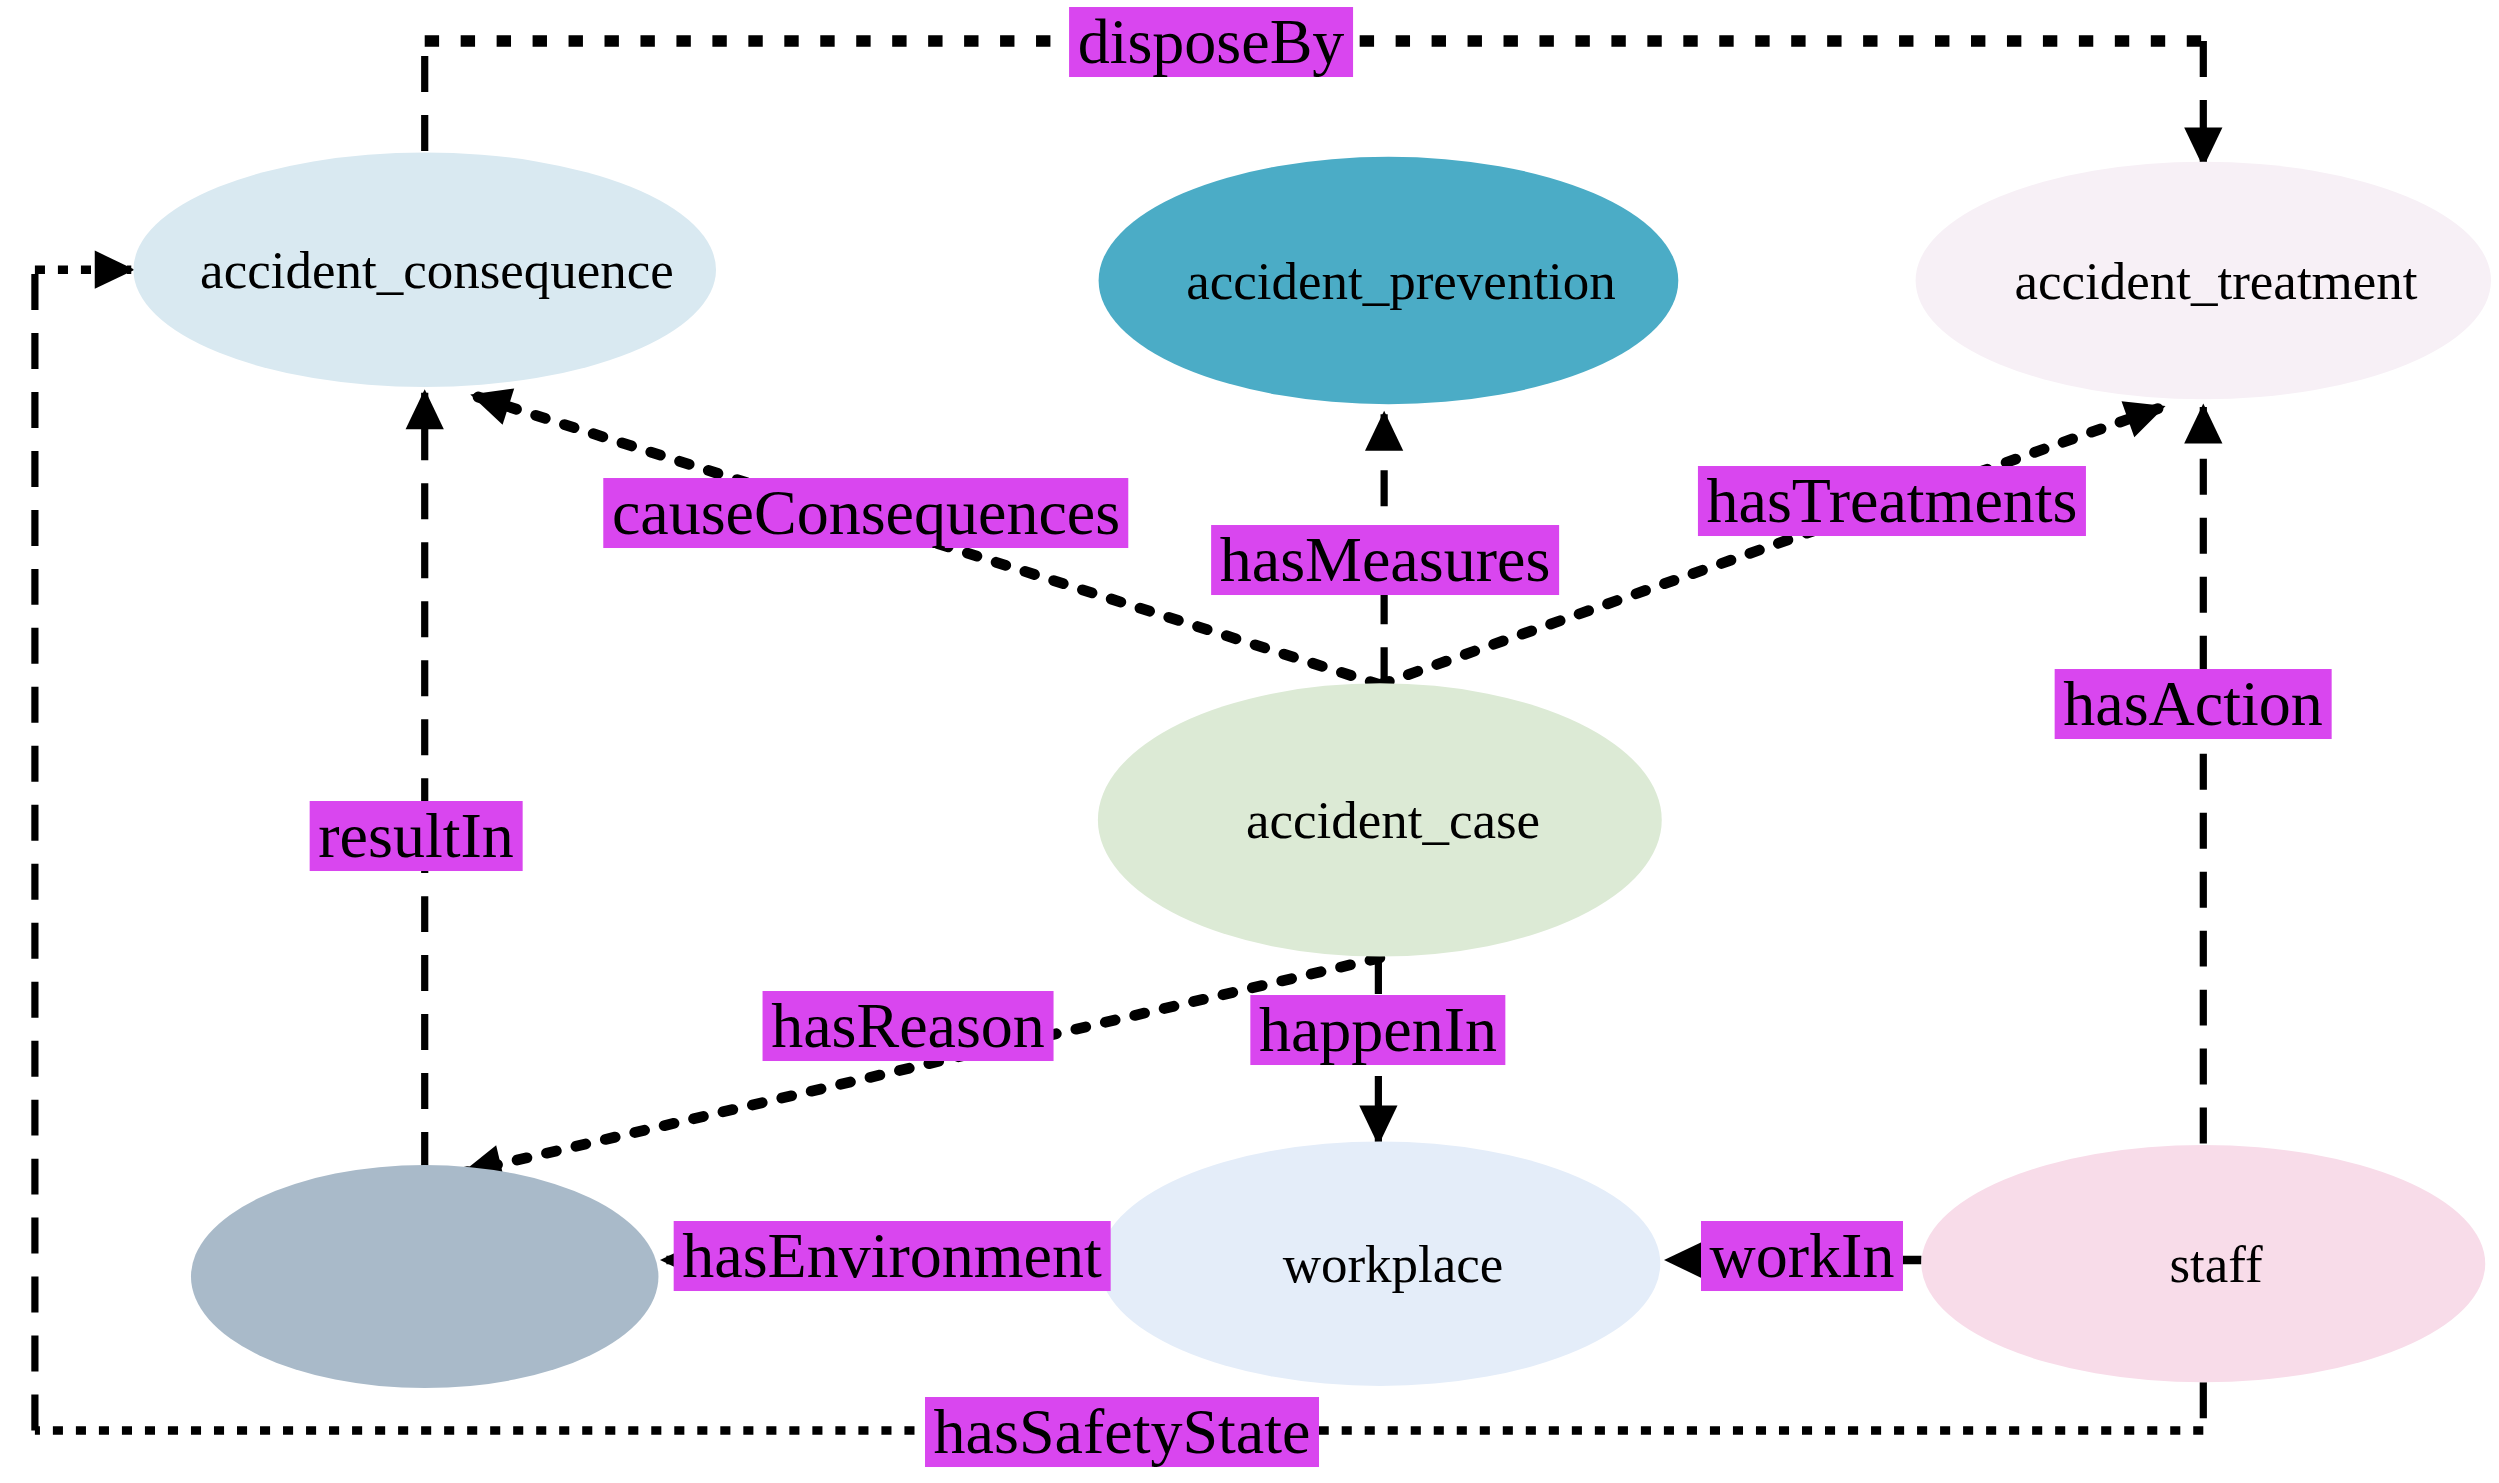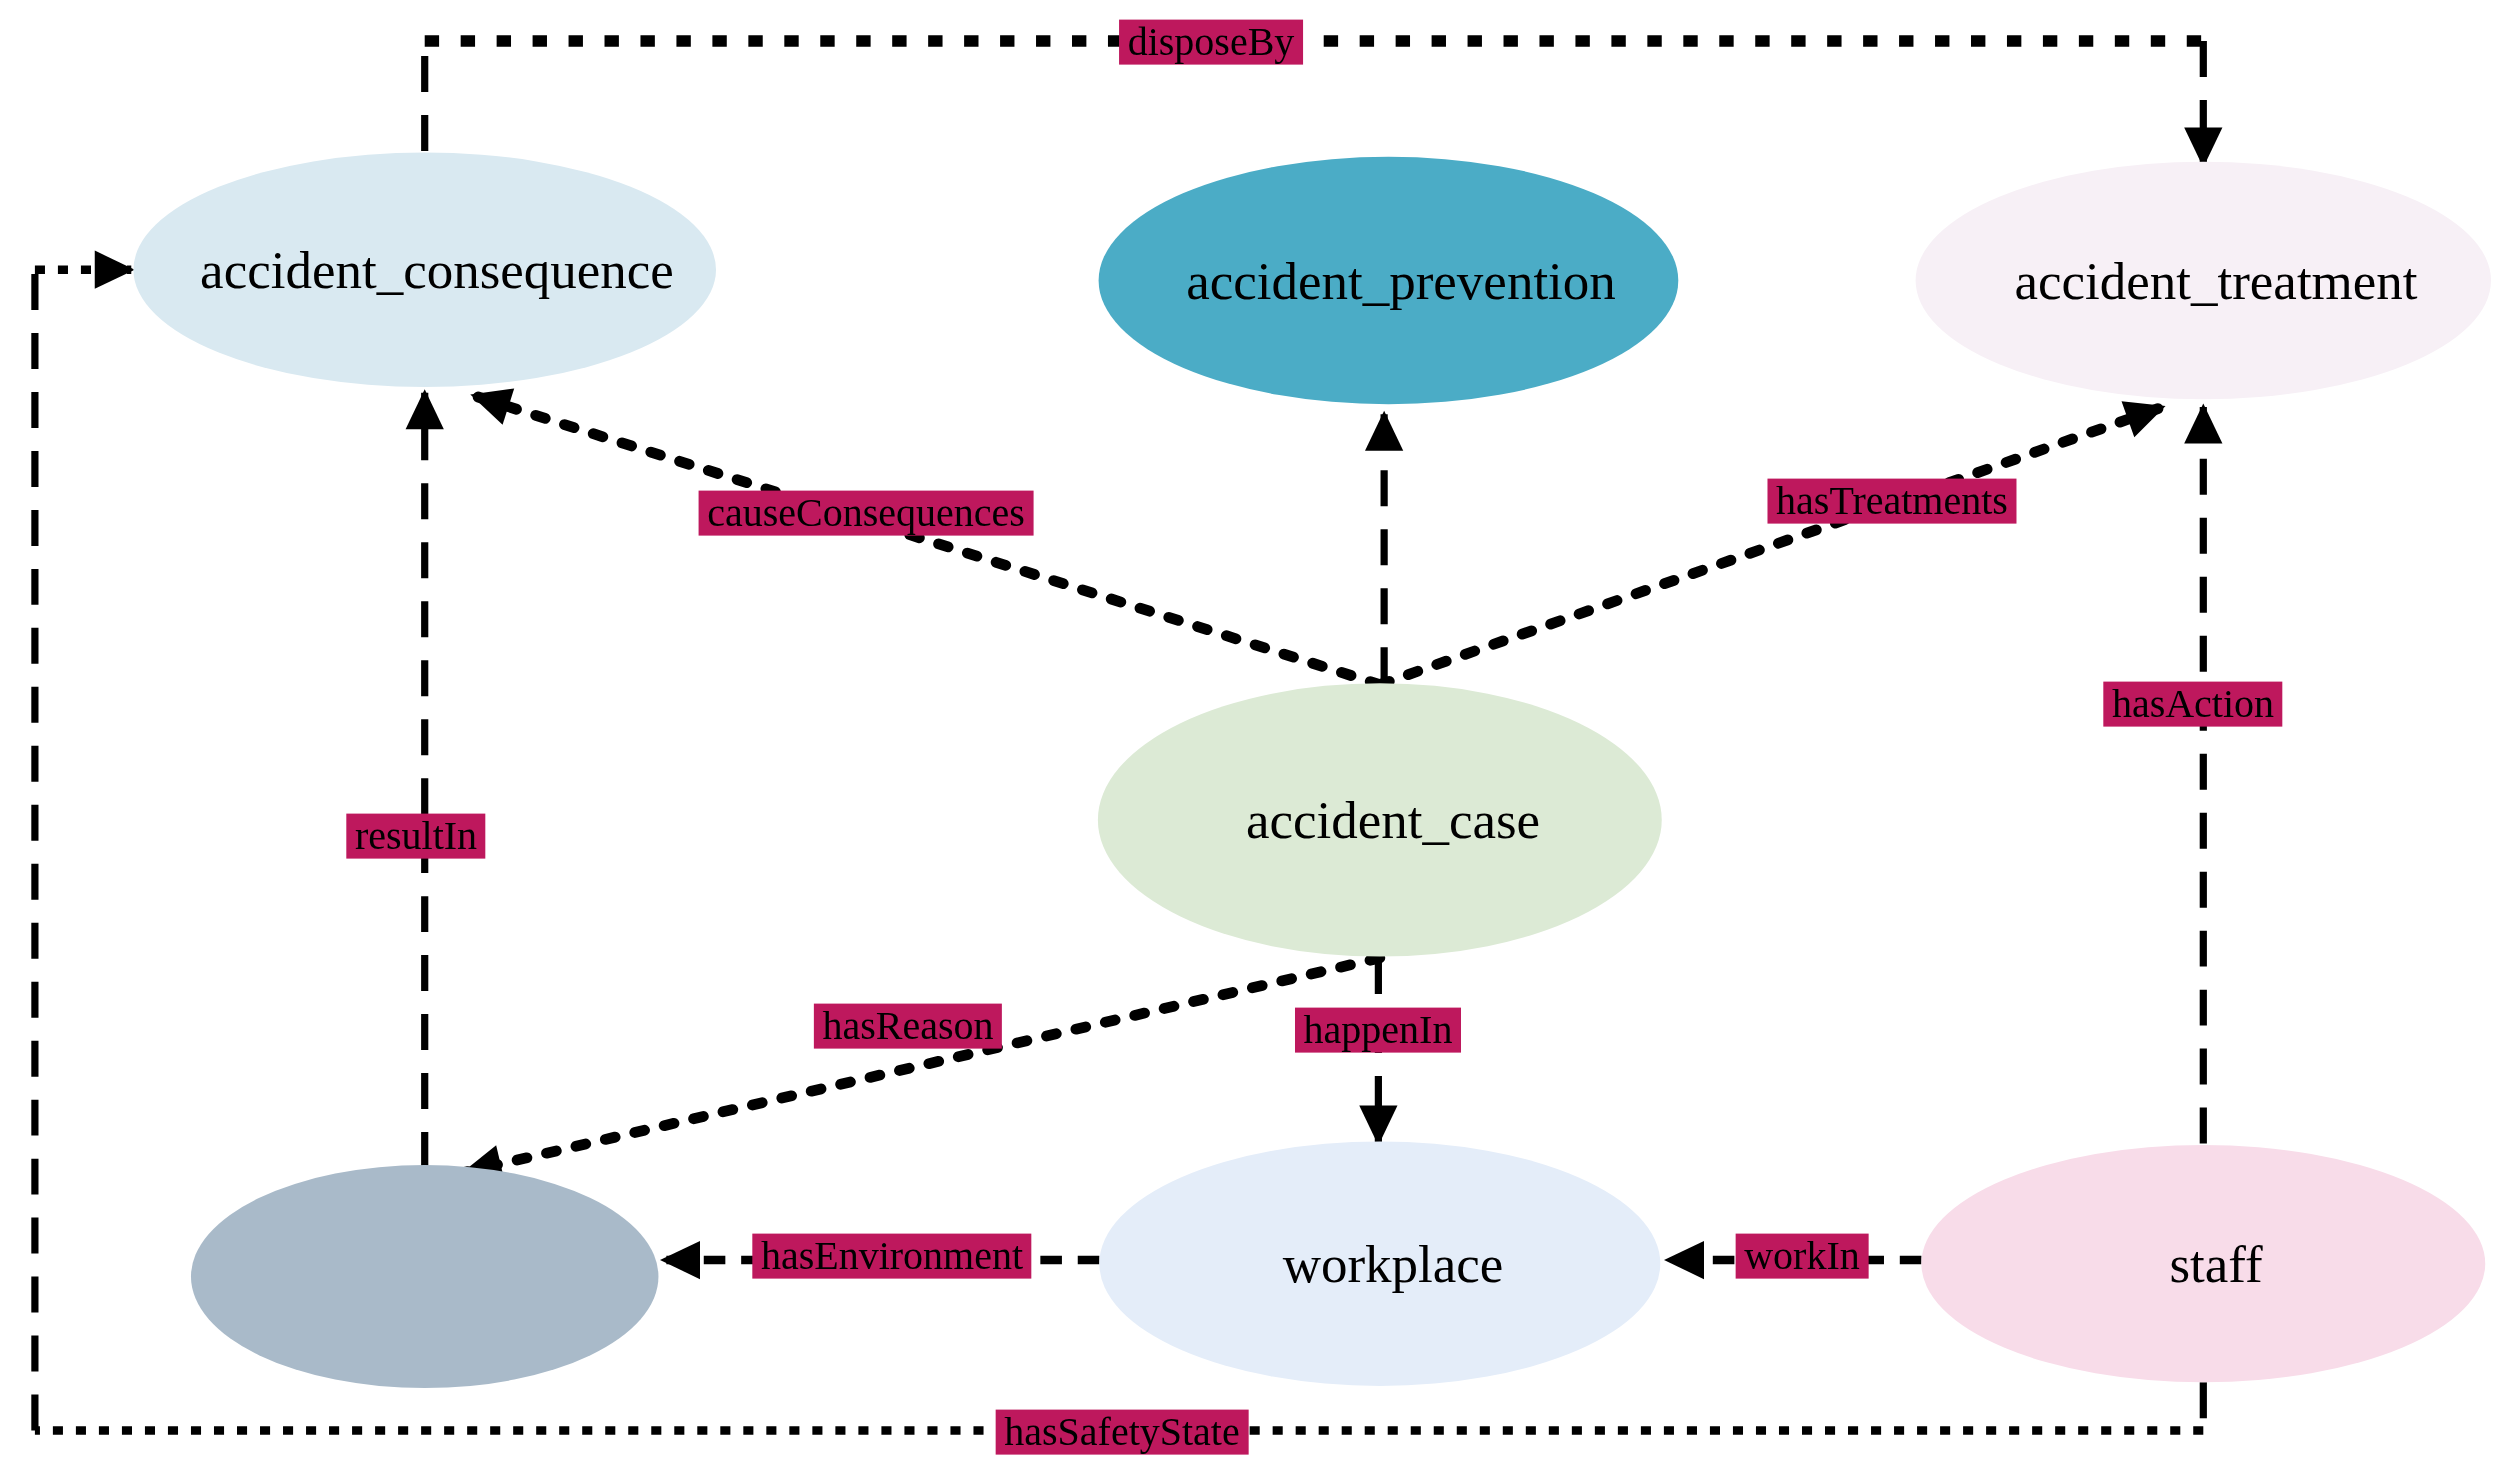--- a/index.html
+++ b/index.html
@@ -16,22 +16,22 @@
   .dotdiag { stroke-width:15; stroke-dasharray:14 28; stroke-linecap:round; }
   .dashmid { stroke-width:12; stroke-dasharray:30 22; }
   .dotsmall{ stroke-width:12; stroke-dasharray:14 18; }
 
   .node-label {
     position:absolute; transform:translate(-50%,-50%);
     font-size:53px; color:#000000; white-space:nowrap;margin-left:13px;
   }
   .edge-label {
     position:absolute; transform:translate(-50%,-50%);
-    font-size:40px; color:#000000; white-space:nowrap;
-    background:#be185d; padding:1.4px 8.6px; line-height:1.05;font-family:Liberation Serif, serif;
+    font-size:64px; color:#000000; white-space:nowrap;
+    background:#d946ef; padding:1.4px 8.6px; line-height:1.05;font-family:Liberation Serif, serif;
   }
 </style>
 </head>
 <body>
 
 <div id="canvas">
 
   <svg id="diagram-svg" viewBox="0 0 3475 2062">
     <defs>
       <marker id="arrow" viewBox="0 0 12 12" refX="10.5" refY="6" markerWidth="78" markerHeight="58" markerUnits="userSpaceOnUse" orient="auto">
@@ -77,20 +77,21 @@
 
   <div class="node-label" style="left:424px;  top:270px;">accident_consequence</div>
   <div class="node-label" style="left:1388px; top:281px;">accident_prevention</div>
   <div class="node-label" style="left:2203px; top:281px;">accident_treatment</div>
   <div class="node-label" style="left:1380px; top:820px;">accident_case</div>
   <div class="node-label" style="left:1380px; top:1264px;">workplace</div>
   <div class="node-label" style="left:2203px; top:1264px;">staff</div>
 
   <div class="edge-label" style="left:1211px; top:42px;">disposeBy</div>
   <div class="edge-label" style="left:866px; top:513px;">causeConsequences</div>
+  <div class="edge-label" style="left:1385px; top:560px;">hasMeasures</div>
   <div class="edge-label" style="left:1892px; top:501px;">hasTreatments</div>
   <div class="edge-label" style="left:416px;  top:836px;text-align:center;">resultIn</div>
   <div class="edge-label" style="left:908px; top:1026px;">hasReason</div>
   <div class="edge-label" style="left:1378px; top:1030px;">happenIn</div>
   <div class="edge-label" style="left:892px; top:1256px;">hasEnvironment</div>
   <div class="edge-label" style="left:1802px; top:1256px;">workIn</div>
   <div class="edge-label" style="left:2193px; top:704px;text-align:center;">hasAction</div>
   <div class="edge-label" style="left:1122px; top:1432px;">hasSafetyState</div>
 
 </div>

